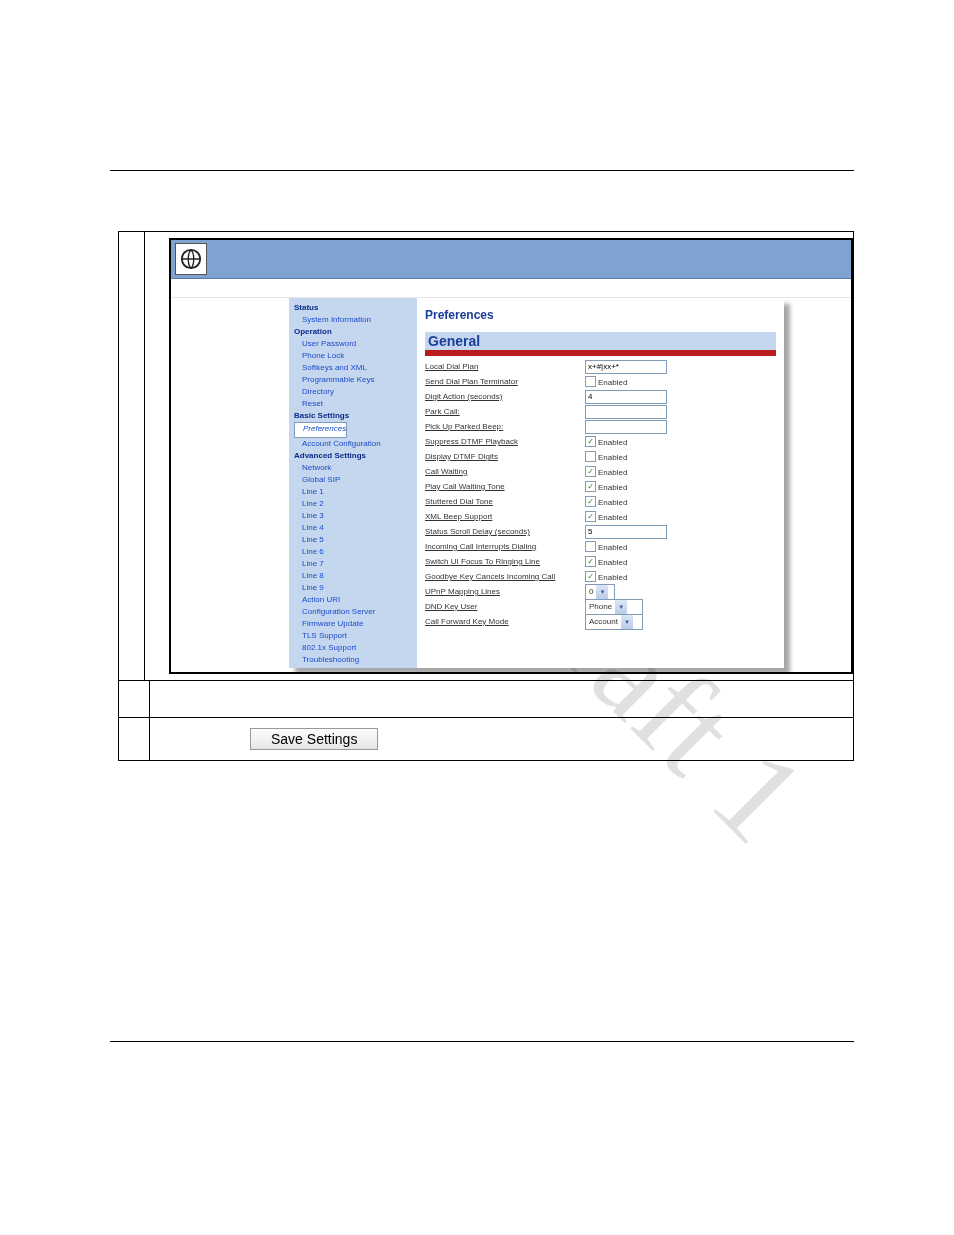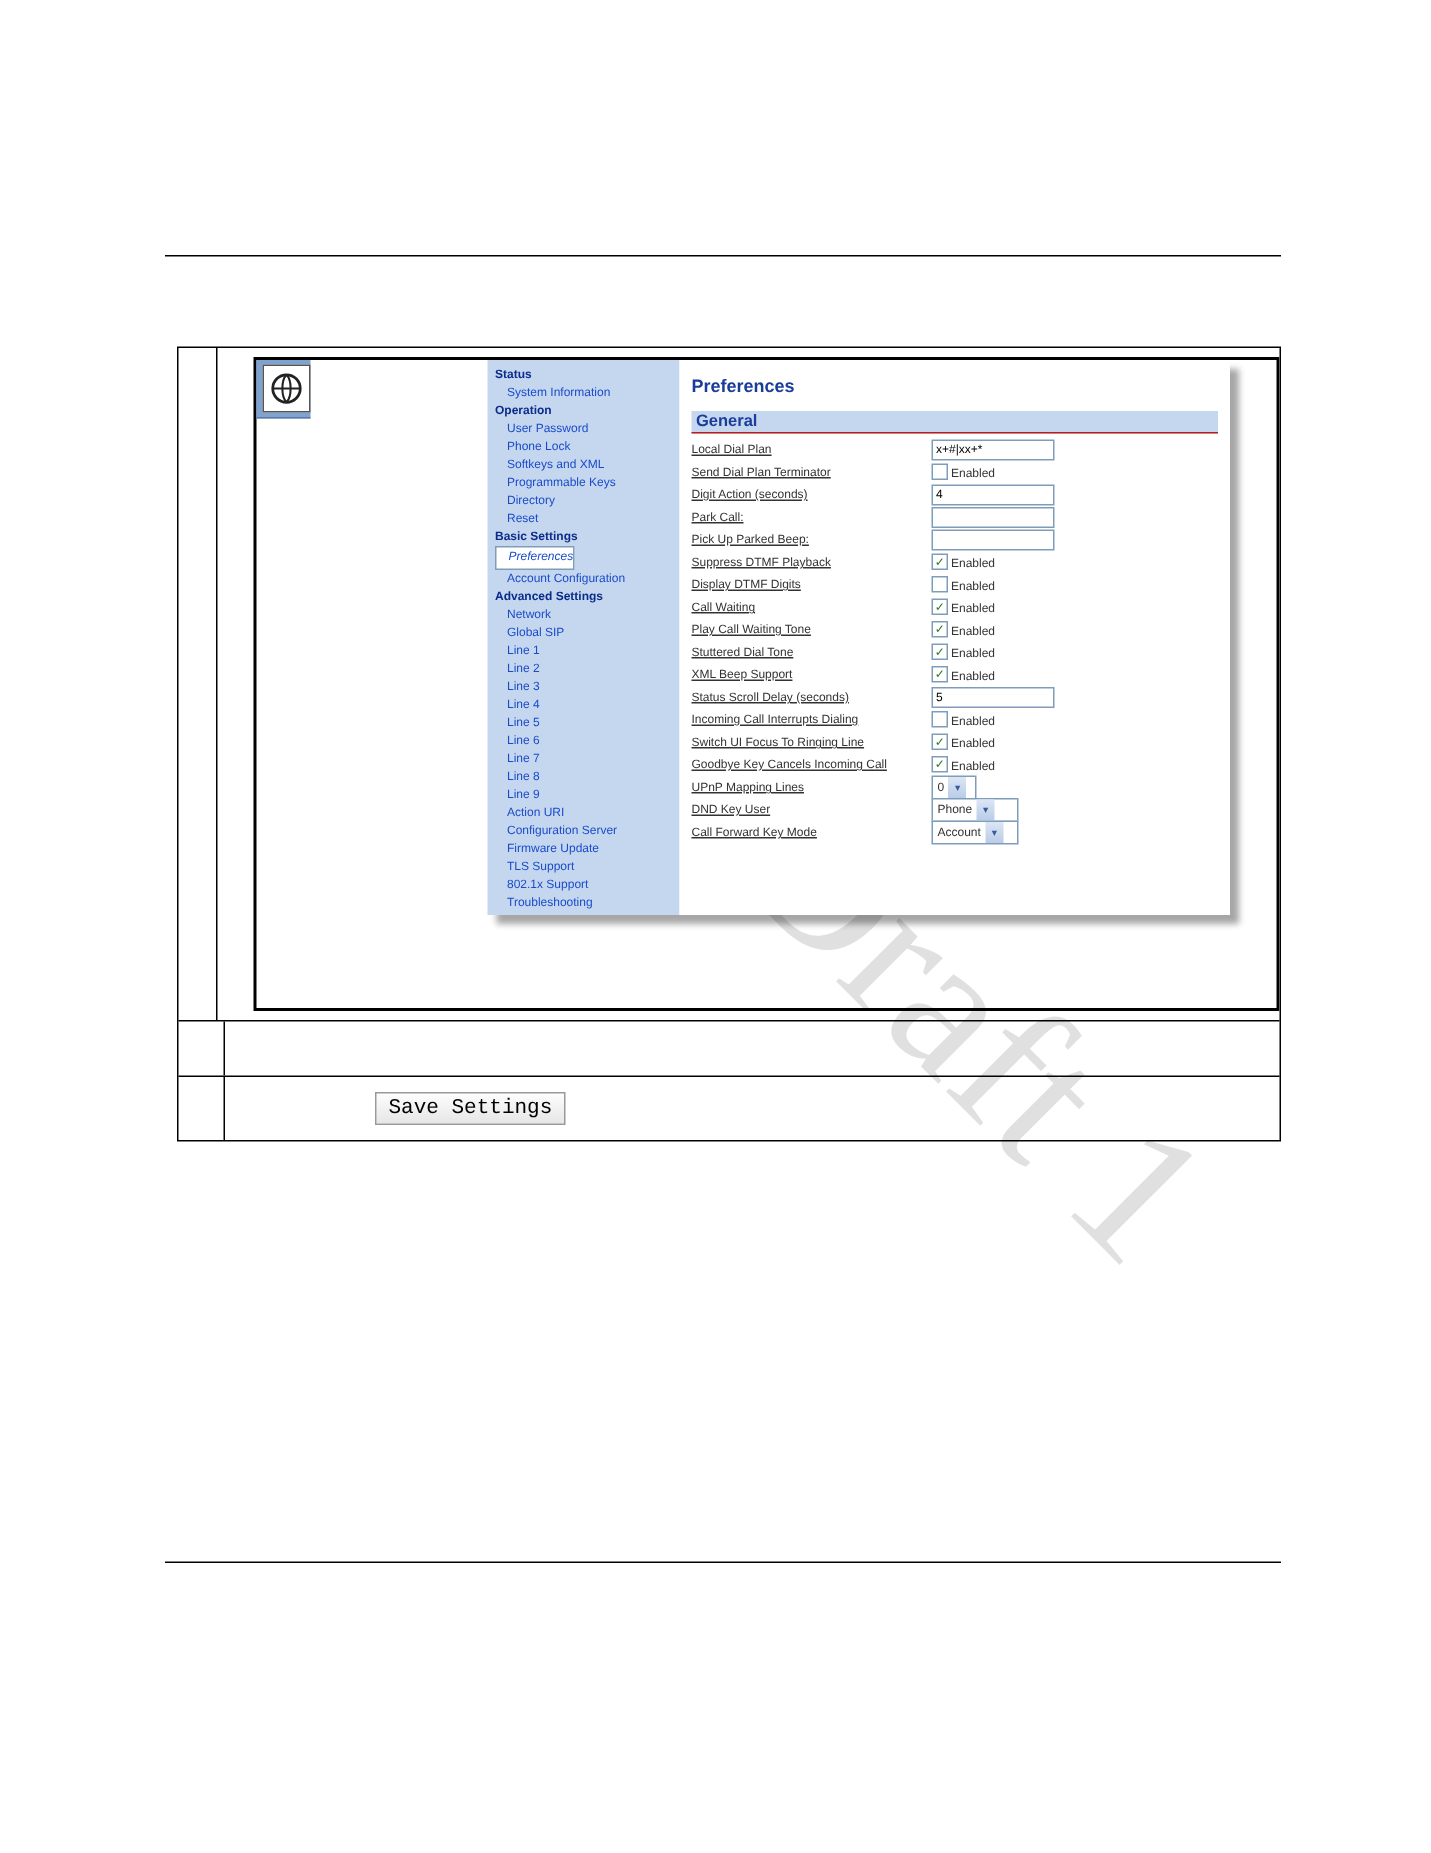--- a/index.html
+++ b/index.html
@@ -48,21 +48,21 @@
   align-items: center;
 }
 
 
 .app-frame {
   width: 680px;
   height: 432px;
   border: 2px solid #000;
   background: #fff;
   display: flex;
-  flex-direction: row;
+  flex-direction: column;
   font-family: Verdana, Arial, sans-serif;
   margin-left: 24px;
 }
 .app-header {
   background: #7FA3D1;
   height: 38px;
   display: flex;
   align-items: center;
   padding-left: 4px;
   border-bottom: 1px solid #5a7aa8;
@@ -130,24 +130,24 @@
 }
 .content h3 {
   color: #1a3c9a;
   font-size: 12px;
   font-weight: bold;
   margin: 4px 0 10px 0;
 }
 .gen-header {
   background: #c5d6ef;
   color: #1a3c9a;
-  font-size: 11px;
+  font-size: 14px;
   font-weight: bold;
   padding: 1px 3px;
-  border-bottom: 1px solid #b91c1c;
+  border-bottom: 6px solid #b91c1c;
   margin-bottom: 3px;
 }
 .field-row {
   display: flex;
   align-items: center;
   height: 15px;
   font-size: 8px;
 }
 .field-label { width: 160px; color: #333; text-decoration: underline; }
 .field-ctrl { flex: 1; display: flex; align-items: flex-end; gap: 2px; }
@@ -202,22 +202,22 @@
   transform: rotate(45deg);
   pointer-events: none;
   font-family: Georgia, serif;
 }
 
 .save-btn {
   display: inline-block;
   border: 1px solid #999;
   background: linear-gradient(#fdfdfd, #e6e6e6);
   font-size: 14px;
-  font-family: Liberation Mono, monospace;
-  padding: 2px 8px;
+  font-family: Liberation Sans, sans-serif;
+  padding: 2px 20px;
   margin: 4px 0;
 }
 </style>
 </head>
 <body>
 
 <div class="page">
   <hr class="rule top">
   <div class="intro-space"></div>
 

